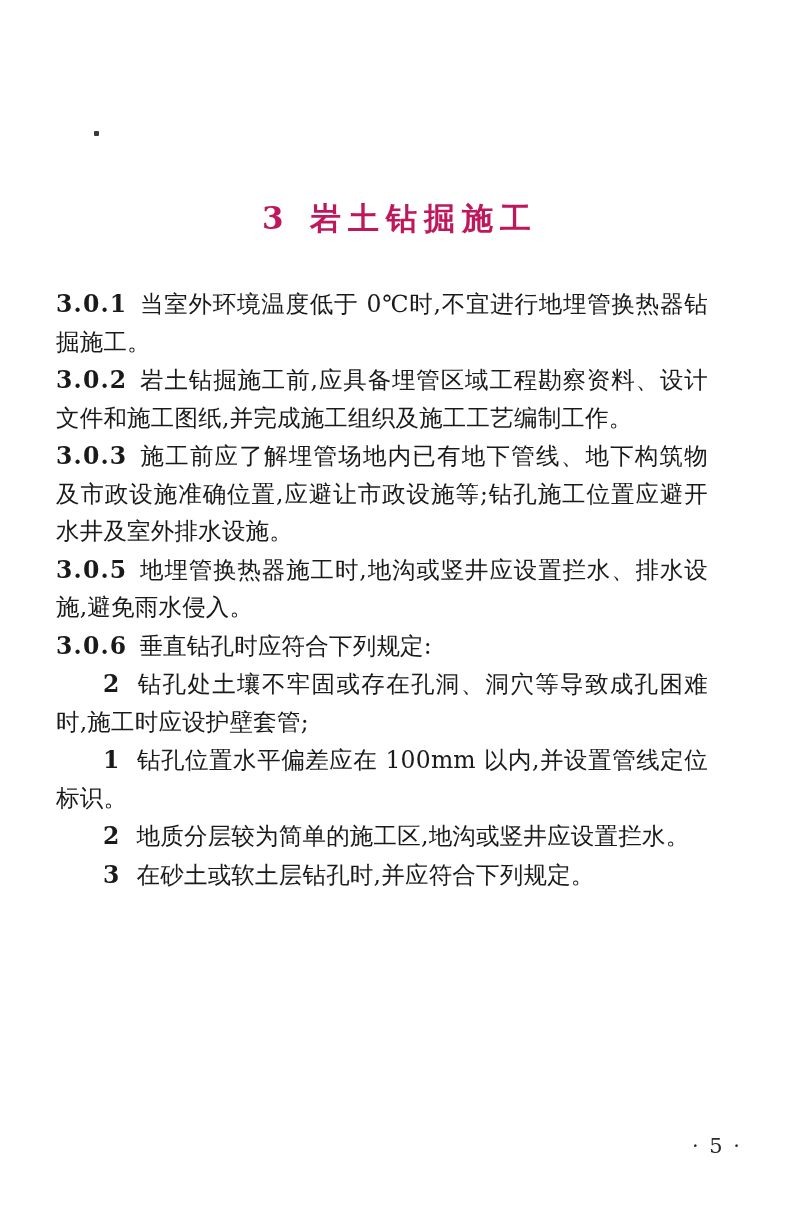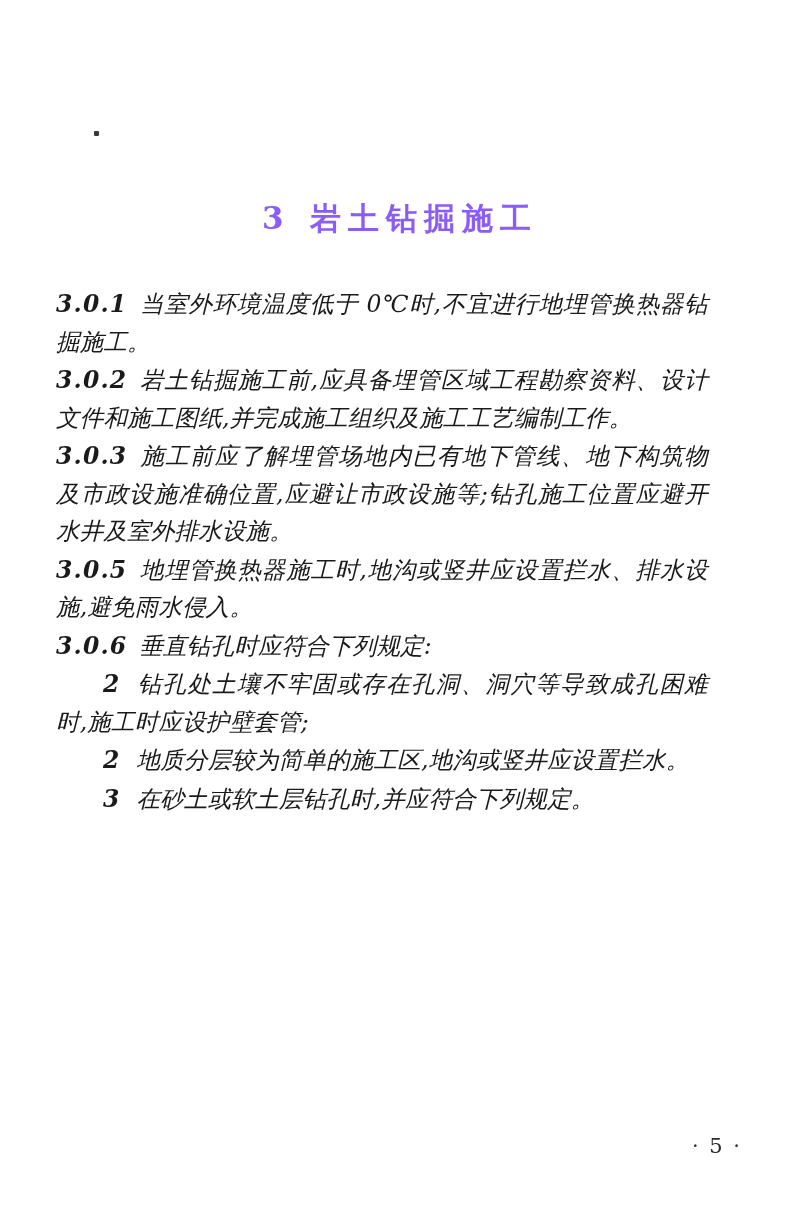--- a/index.html
+++ b/index.html
@@ -35,36 +35,35 @@
   .chapter-title {
     position: absolute;
     left: 0;
     right: 0;
     top: 178px;
     text-align: center;
     font-size: 31px;
     font-weight: bold;
     letter-spacing: 0.5px;
     line-height: 1.25;
-    color: #8b5cf6;
+    color: #be185d;
   }
   .chapter-title .num {
     font-family: "DejaVu Serif", "Liberation Serif", serif;
     margin-right: 26px;
   }
   .chapter-title .txt {
     letter-spacing: 7px;
   }
 
   .body-block {
     position: absolute;
     left: 56px;
     top: 286px;
     width: 652px;
-    font-style: italic;
   }
 
   .para {
     font-size: 23.5px;
     line-height: 37.5px;
     text-align: justify;
     text-justify: inter-ideograph;
     margin: 0 0 1px 0;
     letter-spacing: 0.2px;
     word-break: break-all;
@@ -133,20 +132,23 @@
       <span class="clause">3.0.6</span><span class="lead">垂直钻孔时应符合下列规定:</span>
     </p>
 
 
     <p class="para sub">
       <span class="itemno">2</span><span>钻孔处土壤不牢固或存在孔洞、洞穴等导致成孔困难时,施工时应设护壁套管;</span>
     </p>
 
 
 
+    <p class="para sub">
+      <span class="itemno">1</span><span>钻孔位置水平偏差应在 100mm 以内,并设置管线定位标识。</span>
+    </p>
 
     <p class="para sub">
       <span class="itemno">2</span><span>地质分层较为简单的施工区,地沟或竖井应设置拦水。</span>
     </p>
 
     <p class="para sub">
       <span class="itemno">3</span><span>在砂土或软土层钻孔时,并应符合下列规定。</span>
     </p>
 
   </div>

